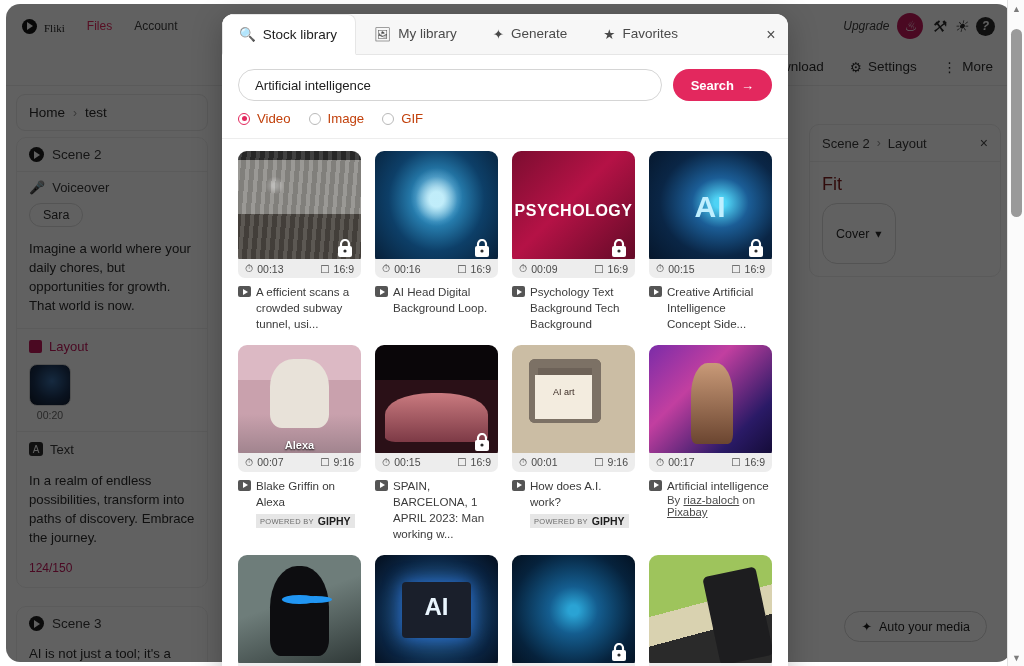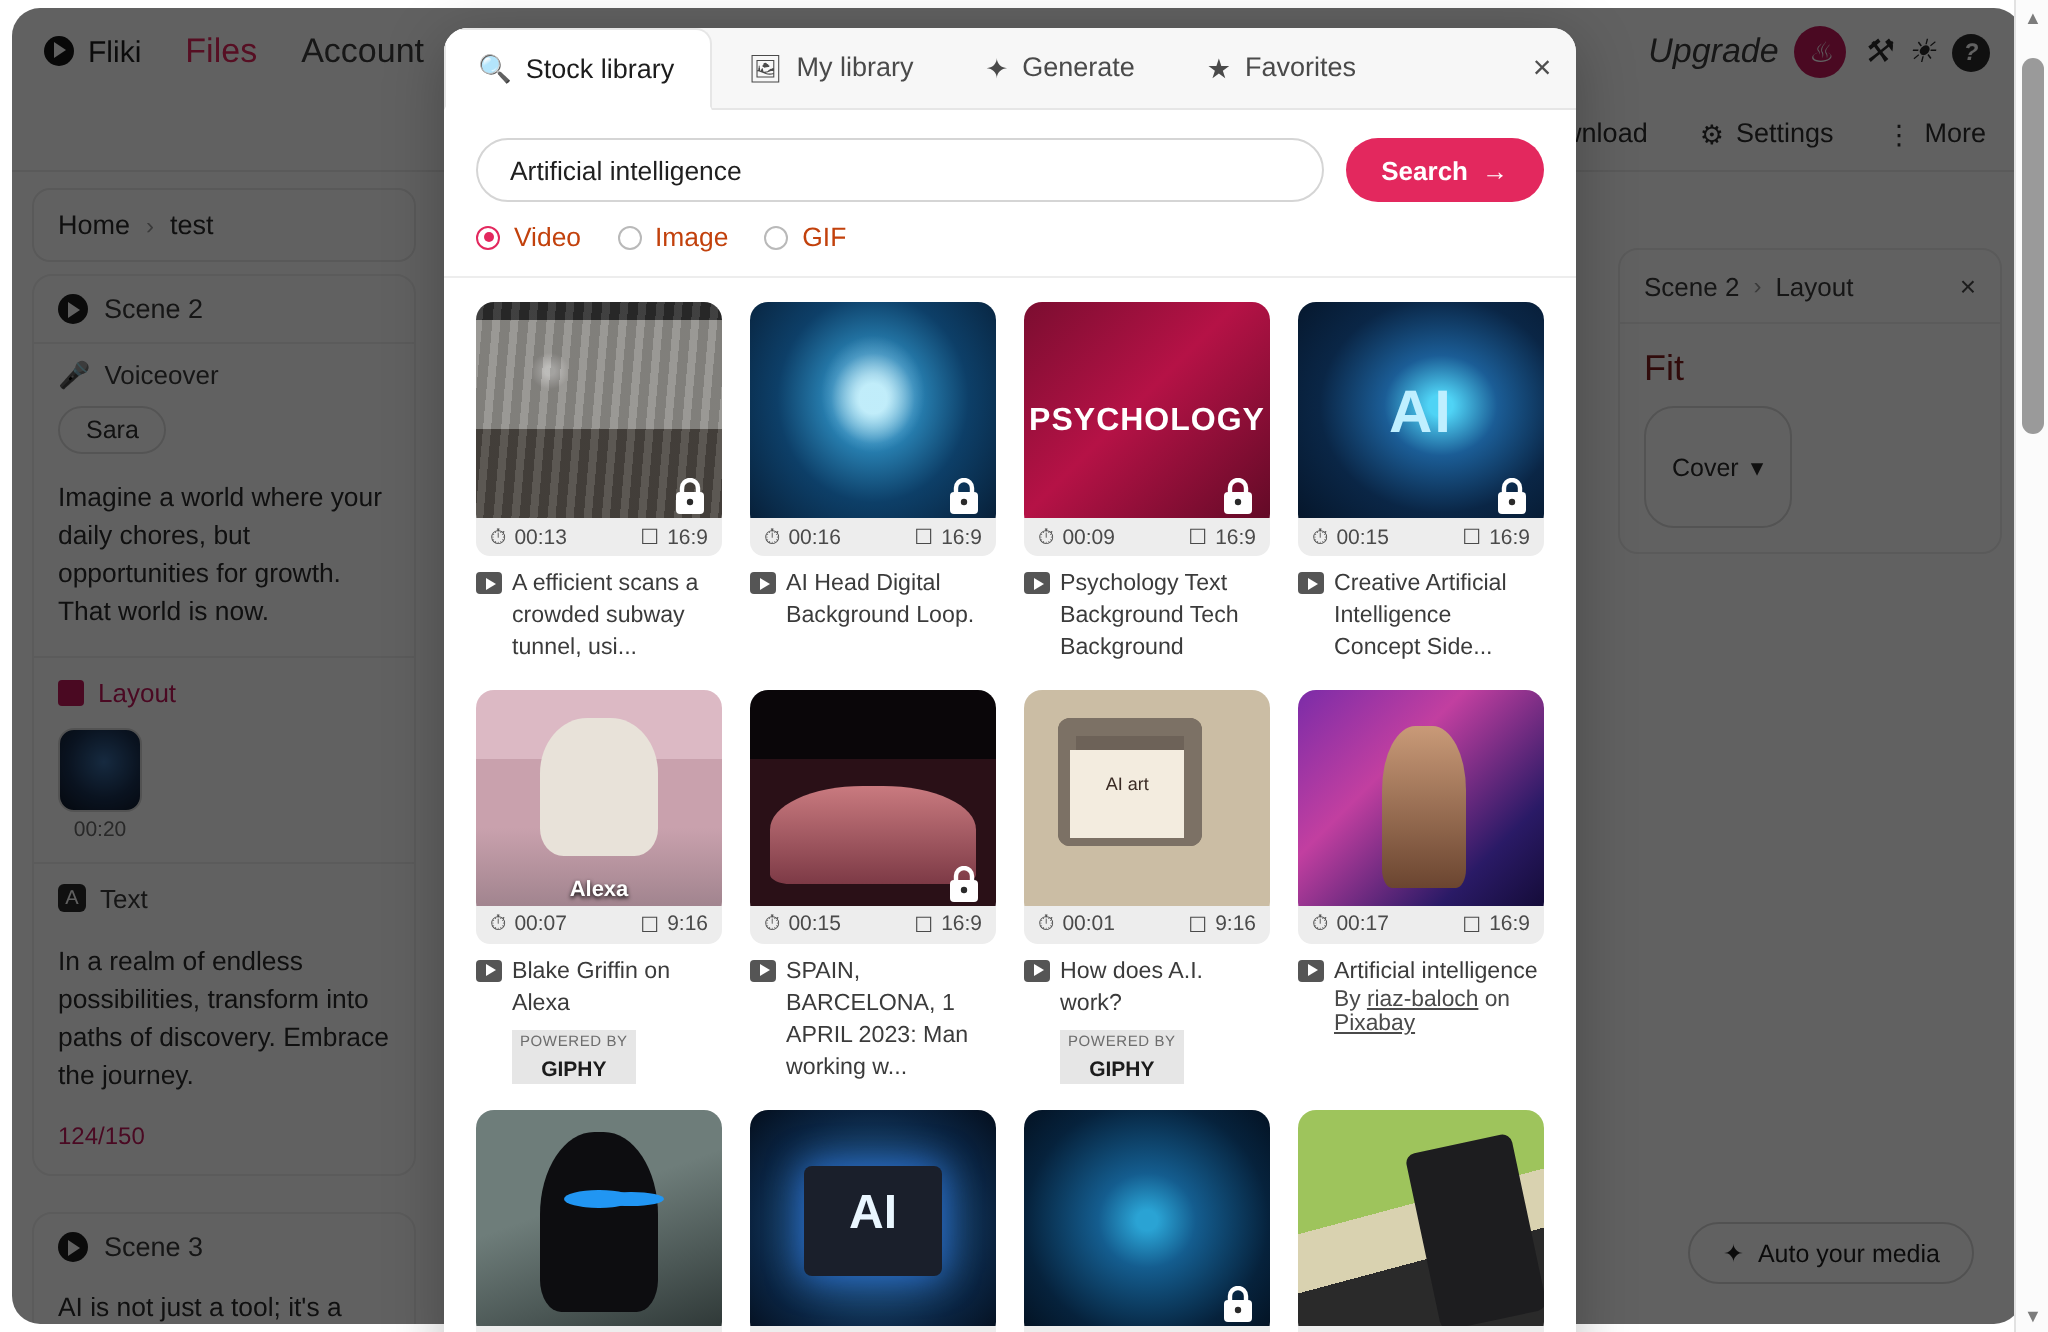--- a/index.html
+++ b/index.html
@@ -23,30 +23,30 @@
     overflow: hidden;
   }
   .topbar {
     height: 44px;
     display: flex; align-items: center;
     padding: 0 16px;
     gap: 22px;
     font-size: 14.5px;
     color: #262626;
   }
-  .brand { display: flex; align-items: flex-start; gap: 7px; font-size: 15px; color:#1e1e1e;}
+  .brand { display: flex; align-items: flex-end; gap: 7px; font-size: 11px; color:#1e1e1e;font-family:Liberation Serif, serif;}
   .brand-dot {
     width: 15px; height: 15px; border-radius: 50%;
     background: #151515; position: relative; display:inline-block;
   }
   .brand-dot::after{
     content:""; position:absolute; left:5px; top:3.5px;
     border-left: 6px solid #fff; border-top: 4px solid transparent; border-bottom: 4px solid transparent;
   }
-  .topnav-item { font-size: 17px; color: #3d3d3d; }
+  .topnav-item { font-size: 12px; color: #3d3d3d; }
   .topnav-item.active { color: #e3285e; }
   .topbar-right { margin-left:auto; display:flex; align-items:center; gap:8px;font-style:italic; }
   .flame-badge {
     width: 26px; height: 26px; border-radius: 50%;
     background: #c2185b; color:#fff;
     display:flex; align-items:center; justify-content:center; font-size: 14px;
   }
   .ic { font-size: 16px; color:#2a2a2a; }
   .help-badge {
     width:19px;height:19px;border-radius:50%;background:#2b2b2b;color:#fff;
@@ -216,21 +216,21 @@
   .card-title{
     margin-top:6px; font-size:11.6px; line-height:1.38; color:#3b3b3b;
     display:flex; gap:5px; align-items:flex-start;
   }
   .vid-badge{
     flex:0 0 auto; width:13px;height:11px;background:#555;border-radius:2px;position:relative;margin-top:2px;
   }
   .vid-badge::after{content:"";position:absolute;left:4.5px;top:2.5px;border-left:5px solid #fff;border-top:3px solid transparent;border-bottom:3px solid transparent;}
   .giphy{
     display:inline-flex;align-items:center;gap:4px;background:#e6e6e6;padding:1px 4px;margin-top:3px;
-    font-size:7.5px;color:#6d6d6d;letter-spacing:0.3px;flex-direction:column;
+    font-size:7.5px;color:#6d6d6d;letter-spacing:0.3px;
   }
   .giphy b{ font-size:10.5px;color:#1c1c1c;letter-spacing:0;}
   .byline{ font-size:11.4px;color:#4a4a4a;}
   .byline a{ color:#4a4a4a; text-decoration:underline; }
 
   
   .art1{background:
      radial-gradient(ellipse at 30% 30%, rgba(255,255,255,.35) 0 2%, transparent 8%),
      linear-gradient(180deg,#2b2b2b 0 8%, #8f8d89 8% 55%, #4a4540 55% 100%);}
   .art1::before{content:"";position:absolute;inset:0;

